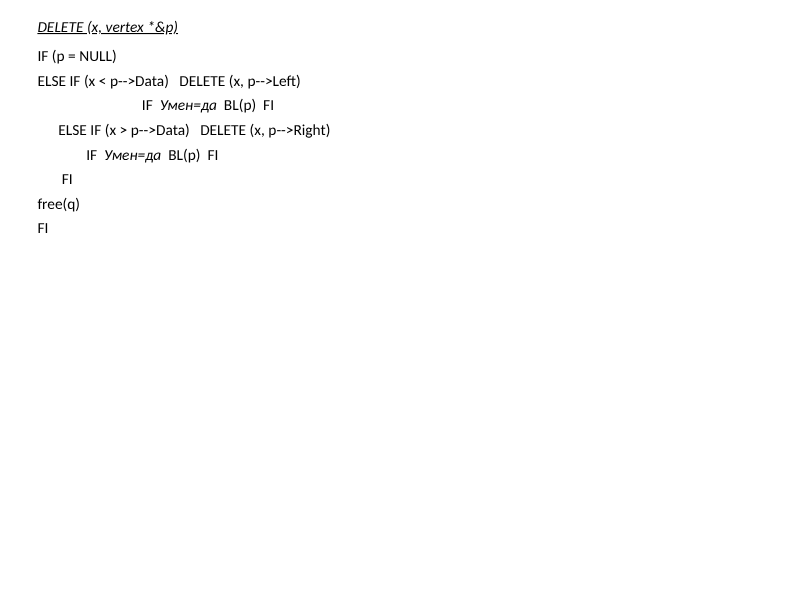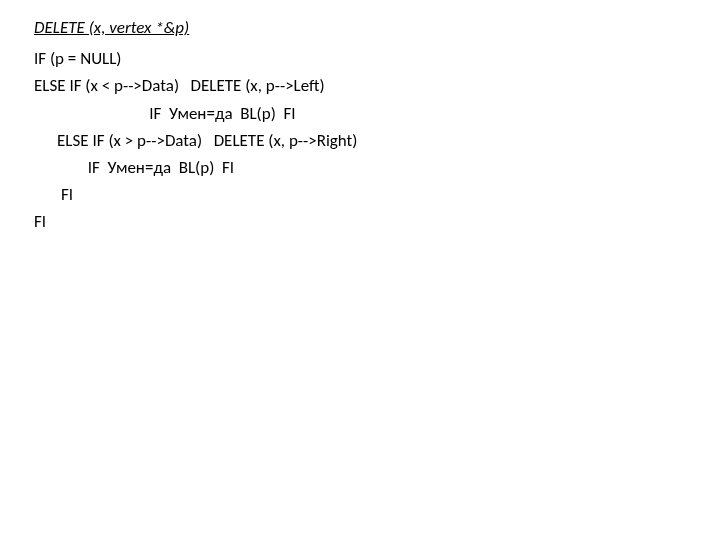--- a/index.html
+++ b/index.html
@@ -6,32 +6,33 @@
     margin: 0;
     padding: 0;
     width: 720px;
     height: 540px;
     background: #ffffff;
     font-family: Calibri, "Segoe UI", Arial, sans-serif;
     color: #000000;
   }
   .page {
     padding: 14px 34px 14px 34px;
-    font-size: 17px;
+    font-size: 14px;
     line-height: 1.6;
   }
   .title {
     font-style: italic;
     text-decoration: underline;
     margin-bottom: 4px;
   }
   .line {
     white-space: pre;
   }
   .italic {
+    font-style: italic;
   }
 </style>
 </head>
 <body>
 
 <div class="page">
 
   <div class="title">DELETE (x, vertex *&amp;p)</div>
 
   <div class="line"><span>IF (p = NULL)</span></div>
@@ -44,16 +45,17 @@
 
 
 
 
 
 
   <div class="line"><span>              IF  </span><span class="italic">Умен=да</span><span>  BL(p)  FI</span></div>
 
   <div class="line"><span>       FI</span></div>
 
+  <div class="line"><span>free(q)</span></div>
 
   <div class="line"><span>FI</span></div>
 
 </div>
 
 </body></html>

